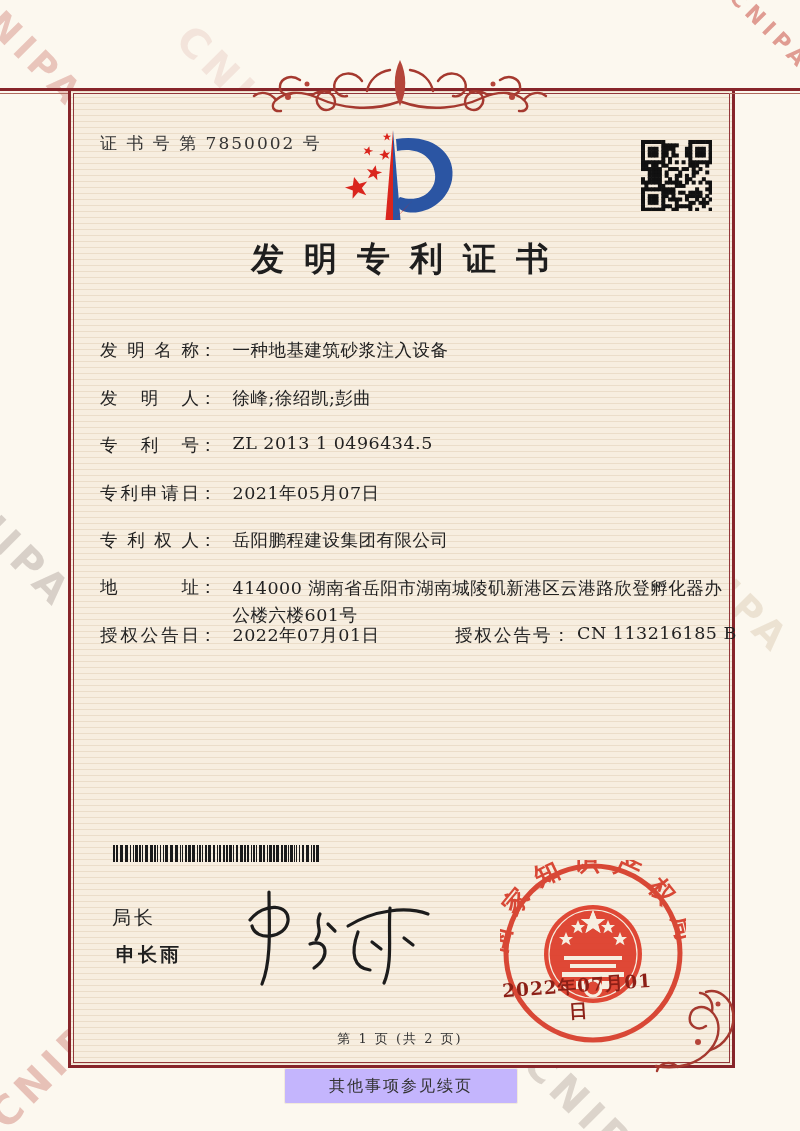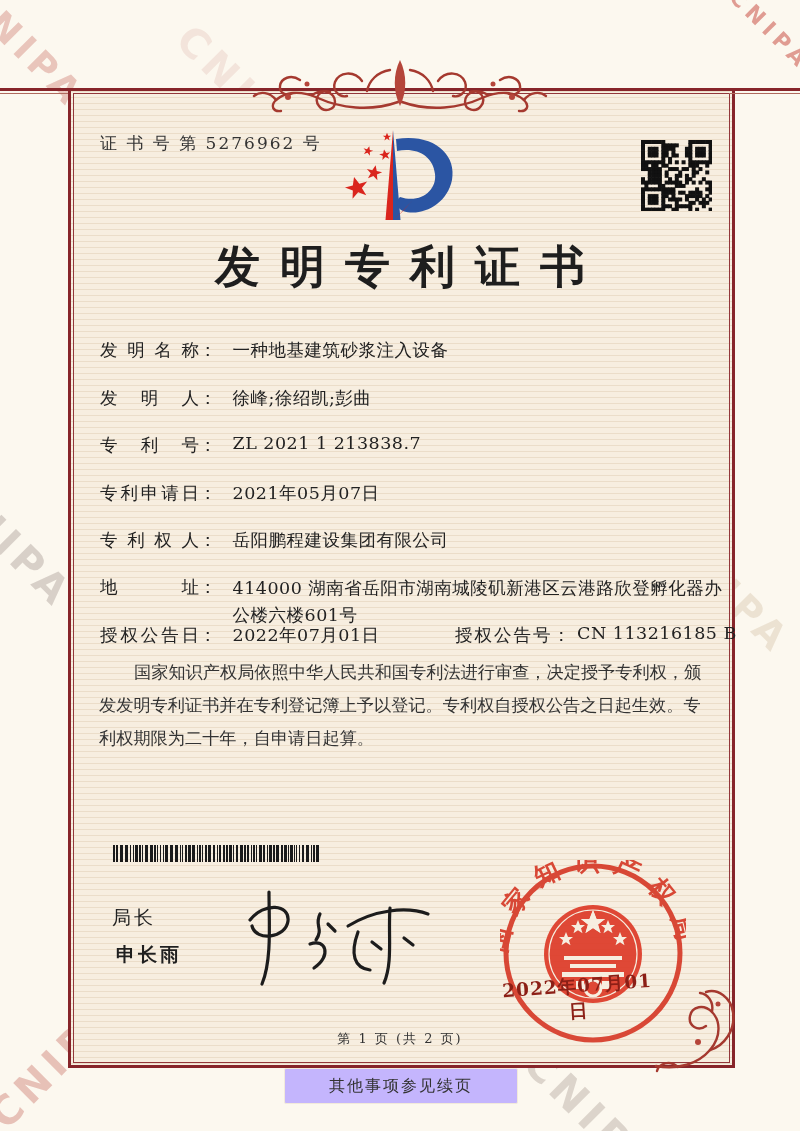--- a/index.html
+++ b/index.html
@@ -14,21 +14,21 @@
            #f7eee0;}
   .frame-inner{position:absolute;inset:2px;border:1px solid #93373a;}
   .topline{position:absolute;top:88px;height:3px;background:#87252a;}
   .topline2{position:absolute;top:93px;height:1px;background:#b06a5e;}
   
   .wm{position:absolute;font-family:"DejaVu Sans",sans-serif;font-weight:bold;
       letter-spacing:6px;transform:rotate(45deg);transform-origin:left top;pointer-events:none;}
   
   .certno{position:absolute;left:100px;top:132px;font-size:17px;letter-spacing:2px;color:#333;}
   .title{position:absolute;left:0;top:237px;width:800px;text-align:center;
-         font-size:45px;font-weight:600;letter-spacing:20px;text-indent:20px;color:#1e1e1e;}
+         font-size:33px;font-weight:600;letter-spacing:20px;text-indent:20px;color:#1e1e1e;}
   
   .row{position:absolute;left:100px;font-size:17.5px;color:#222;}
   .lab{display:inline-block;width:99px;text-align:justify;text-align-last:justify;vertical-align:top;}
   .colon{vertical-align:top;}
   .val{display:inline-block;margin-left:16px;vertical-align:top;letter-spacing:.5px;}
   .val-wrap{width:492px;line-height:27px;}
   
   .paras{position:absolute;left:99px;top:656px;width:605px;font-size:17.2px;
          line-height:33px;color:#333;}
   .paras p{margin:0;text-indent:35px;}
@@ -88,21 +88,21 @@
   <g fill="none" stroke="#a5392f" stroke-width="2.4" stroke-linecap="round">
     <path d="M8,82 C30,86 50,80 62,66 C74,52 72,36 64,28 C56,20 44,22 42,32 C40,42 50,48 58,42"></path>
     <path d="M62,66 C76,62 88,46 85,28 C83,14 70,4 58,8"></path>
     <path d="M30,83 c-8,-7 -19,-4 -21,4"></path>
     <path d="M64,28 c2,-10 -4,-18 -12,-19"></path>
     <circle cx="50" cy="58" r="3" fill="#b5453a" stroke="none"></circle>
     <circle cx="70" cy="20" r="2.5" fill="#b5453a" stroke="none"></circle>
   </g>
 </svg>
 
-<div class="certno">证 书 号 第 5276962 号</div>
+<div class="certno">证 书 号 第 7850002 号</div>
 
 <svg class="abs" style="left:333px;top:124px;" width="134" height="104" viewBox="0 0 134 104">
   <defs>
     <path id="st" d="M0,-10 L2.94,-3.09 10,-3.09 4.05,1.18 6.18,8.09 0,3.82 -6.18,8.09 -4.05,1.18 -10,-3.09 -2.94,-3.09 Z" fill="#da251d"></path>
   </defs>
   <use href="#st" transform="translate(24,64) scale(1.15) rotate(-15)"></use>
   <use href="#st" transform="translate(41,49) scale(0.78) rotate(12)"></use>
   <use href="#st" transform="translate(52,31) scale(0.56) rotate(-10)"></use>
   <use href="#st" transform="translate(35,27) scale(0.50) rotate(15)"></use>
   <use href="#st" transform="translate(54,13) scale(0.42)"></use>
@@ -360,40 +360,39 @@
 
 <div class="title">发明专利证书</div>
 
 <div class="row" style="top:338px;">
   <span class="lab">发明名称</span><span class="colon">：</span><span class="val">一种地基建筑砂浆注入设备</span>
 </div>
 <div class="row" style="top:386px;">
   <span class="lab">发明人</span><span class="colon">：</span><span class="val">徐峰;徐绍凯;彭曲</span>
 </div>
 <div class="row" style="top:433px;">
-  <span class="lab">专利号</span><span class="colon">：</span><span class="val">ZL 2021 1 213838.7</span>
+  <span class="lab">专利号</span><span class="colon">：</span><span class="val">ZL 2013 1 0496434.5</span>
 </div>
 <div class="row" style="top:481px;">
   <span class="lab">专利申请日</span><span class="colon">：</span><span class="val">2021年05月07日</span>
 </div>
 <div class="row" style="top:528px;">
   <span class="lab">专利权人</span><span class="colon">：</span><span class="val">岳阳鹏程建设集团有限公司</span>
 </div>
 <div class="row" style="top:575px;">
   <span class="lab">地址</span><span class="colon">：</span><span class="val val-wrap">414000 湖南省岳阳市湖南城陵矶新港区云港路欣登孵化器办公楼六楼601号</span>
 </div>
 <div class="row" style="top:623px;">
   <span class="lab">授权公告日</span><span class="colon">：</span><span class="val">2022年07月01日</span>
 </div>
 <div class="row" style="top:623px;left:455px;">
   <span style="letter-spacing:2px;">授权公告号</span><span class="colon">：</span><span class="val" style="margin-left:7px;">CN 113216185 B</span>
 </div>
 
 <div class="paras">
-  <p>国家知识产权局依照中华人民共和国专利法进行审查，决定授予专利权，颁发发明专利证书并在专利登记簿上予以登记。专利权自授权公告之日起生效。专利权期限为二十年，自申请日起算。</p>
 </div>
 
 <svg class="abs" id="barcode-svg" style="left:112px;top:845px;" width="208" height="17" viewBox="0 0 208 17">
     <rect x="1" y="0" width="2" height="17" fill="#1a1a1a"></rect>
     <rect x="4" y="0" width="2" height="17" fill="#1a1a1a"></rect>
     <rect x="8" y="0" width="3" height="17" fill="#1a1a1a"></rect>
     <rect x="13" y="0" width="3" height="17" fill="#1a1a1a"></rect>
     <rect x="18" y="0" width="1" height="17" fill="#1a1a1a"></rect>
     <rect x="21" y="0" width="1" height="17" fill="#1a1a1a"></rect>
     <rect x="23" y="0" width="3" height="17" fill="#1a1a1a"></rect>

